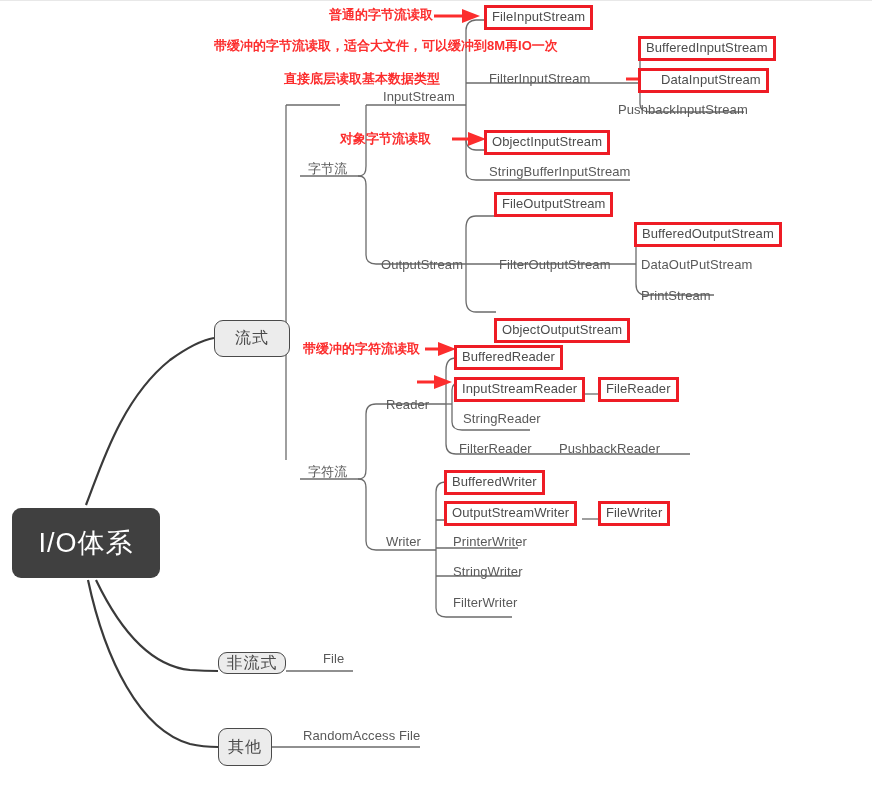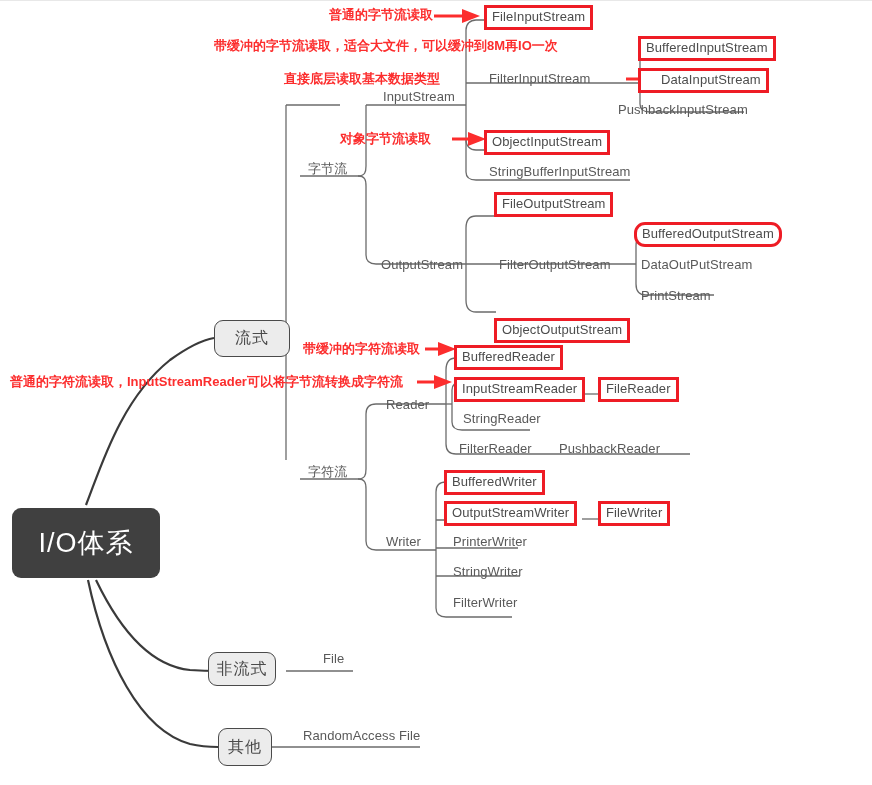--- a/index.html
+++ b/index.html
@@ -197,21 +197,21 @@
   </svg>
 
   <div class="root" style="left:12px; top:508px; width:148px; height:70px;">
     <span>I/O体系</span>
   </div>
 
   <div class="cat" style="left:214px; top:320px; width:76px; height:37px;">
     <span>流式</span>
   </div>
 
-  <div class="cat" style="left:208px; top:652px; width:68px; height:34px;">
+  <div class="cat" style="left:218px; top:652px; width:68px; height:22px;">
     <span>非流式</span>
   </div>
 
   <div class="cat" style="left:218px; top:728px; width:54px; height:38px;">
     <span>其他</span>
   </div>
 
   <div class="leaf plain" style="left:303px; top:160px;">
     <span>字节流</span>
   </div>
@@ -257,21 +257,21 @@
   </div>
 
   <div class="leaf hl" style="left:494px; top:192px;">
     <span>FileOutputStream</span>
   </div>
 
   <div class="leaf plain" style="left:494px; top:256px;">
     <span>FilterOutputStream</span>
   </div>
 
-  <div class="leaf hl" style="left:634px; top:222px;border-radius:11px;">
+  <div class="leaf hl" style="left:634px; top:222px;">
     <span>BufferedOutputStream</span>
   </div>
 
   <div class="leaf plain" style="left:636px; top:256px;">
     <span>DataOutPutStream</span>
   </div>
 
   <div class="leaf plain" style="left:636px; top:287px;">
     <span>PrintStream</span>
   </div>
@@ -357,17 +357,14 @@
   </div>
 
   <div class="anno" style="left:340px; top:131px;">
     <span>对象字节流读取</span>
   </div>
 
   <div class="anno" style="left:303px; top:341px;">
     <span>带缓冲的字符流读取</span>
   </div>
 
-  <div class="anno" style="left:10px; top:374px;">
-    <span>普通的字符流读取，InputStreamReader可以将字节流转换成字符流</span>
-  </div>
 
 </div>
 
 </body></html>

